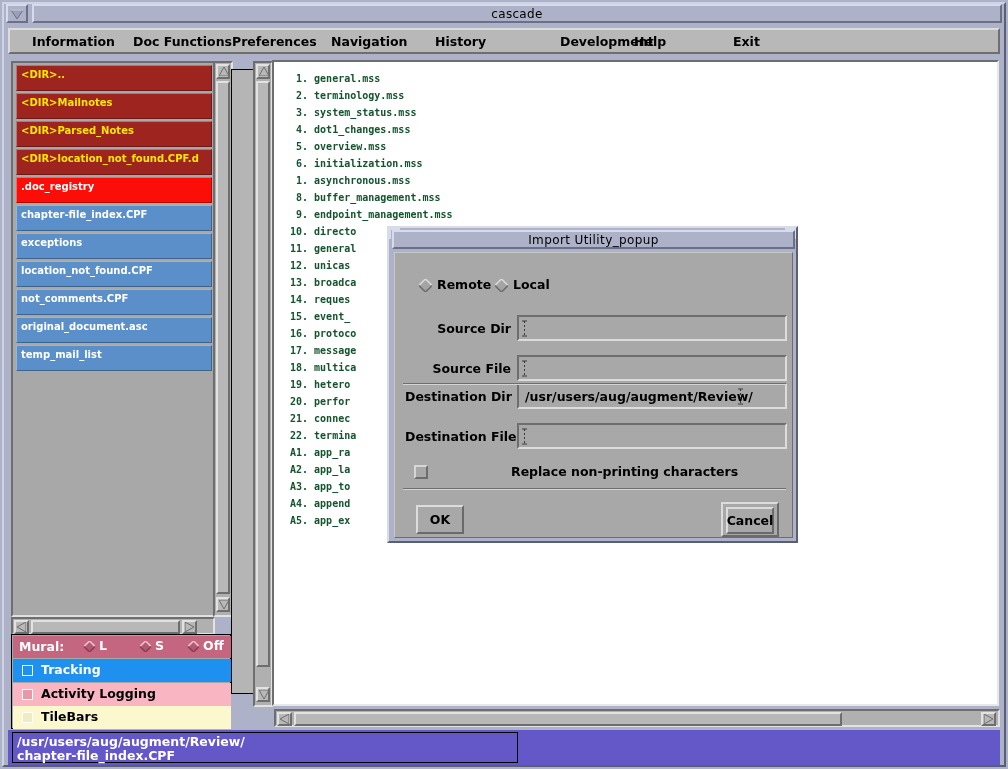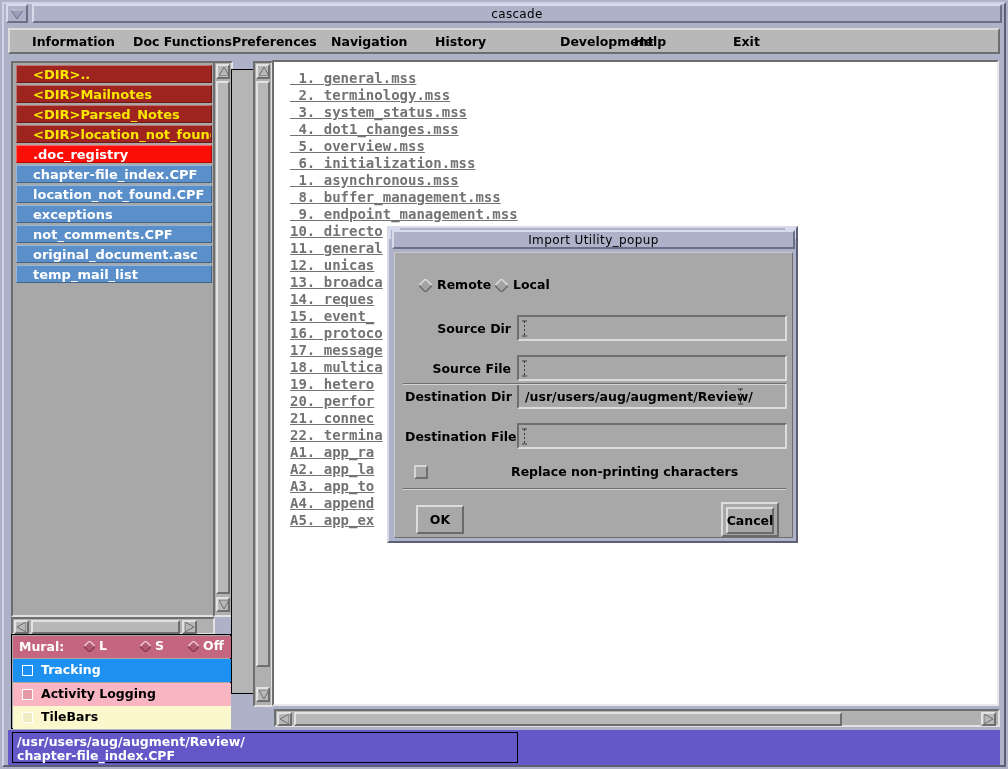--- a/index.html
+++ b/index.html
@@ -116,25 +116,25 @@
     border-bottom: 2px solid #e0e0e0;
     box-sizing: border-box;
     overflow: hidden;
   }
   #file-list {
     position: absolute;
     left: 3px; top: 2px;
     width: 196px;
   }
   .file-row {
-    height: 18px;
+    height: 26px;
     line-height: 18px;
     margin-bottom: 2px;
-    padding-left: 16px;
-    font-size: 13px;
+    padding-left: 4px;
+    font-size: 10px;
     font-weight: bold;
     white-space: nowrap;
     overflow: hidden;
     box-sizing: border-box;
     cursor: pointer;
     border-top: 1px solid rgba(255,255,255,0.35);
     border-left: 1px solid rgba(255,255,255,0.35);
     border-right: 1px solid rgba(0,0,0,0.30);
     border-bottom: 1px solid rgba(0,0,0,0.30);
     font-family: "DejaVu Sans", "Liberation Sans", sans-serif;
@@ -239,25 +239,24 @@
   }
   #doc-list {
     position: absolute;
     left: 16px; top: 8px;
     width: 700px;
   }
   .doc-line {
     height: 17px;
     line-height: 17px;
     font-family: "DejaVu Sans Mono", "Liberation Mono", monospace;
-    font-size: 14px;
+    font-size: 10px;
     font-weight: bold;
-    color: #737373;
+    color: #14532d;
     white-space: pre;
-    text-decoration: underline;
   }
 
   
   #mural-panel {
     position: absolute;
     left: 11px; top: 634px;
     width: 220px; height: 95px;
     background: #a8a8a8;
     border: 1px solid #000;
     box-sizing: border-box;
@@ -519,22 +518,22 @@
     </div>
 
   <div id="left-panel">
     <div id="file-list">
         <div class="file-row dir">&lt;DIR&gt;..</div>
         <div class="file-row dir">&lt;DIR&gt;Mailnotes</div>
         <div class="file-row dir">&lt;DIR&gt;Parsed_Notes</div>
         <div class="file-row dir">&lt;DIR&gt;location_not_found.CPF.d</div>
         <div class="file-row reg">.doc_registry</div>
         <div class="file-row file">chapter-file_index.CPF</div>
+        <div class="file-row file">exceptions</div>
         <div class="file-row file">location_not_found.CPF</div>
-        <div class="file-row file">exceptions</div>
         <div class="file-row file">not_comments.CPF</div>
         <div class="file-row file">original_document.asc</div>
         <div class="file-row file">temp_mail_list</div>
       </div>
   </div>
 
   <div class="vscroll" id="left-vscroll" style="left:213px; top:61px; width:20px; height:556px;">
     <div class="sb-arrow" style="top:1px;">
       <svg class="arrow-glyph" width="10" height="9" style="left:1px; top:1px;" viewBox="0 0 10 9">
         <polygon points="5,0 10,9 0,9" fill="#b8b8b8" stroke="#6e6e6e" stroke-width="1"></polygon>

